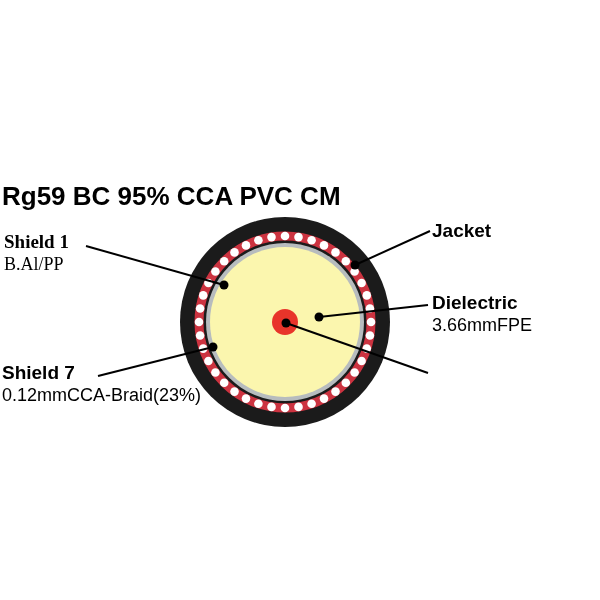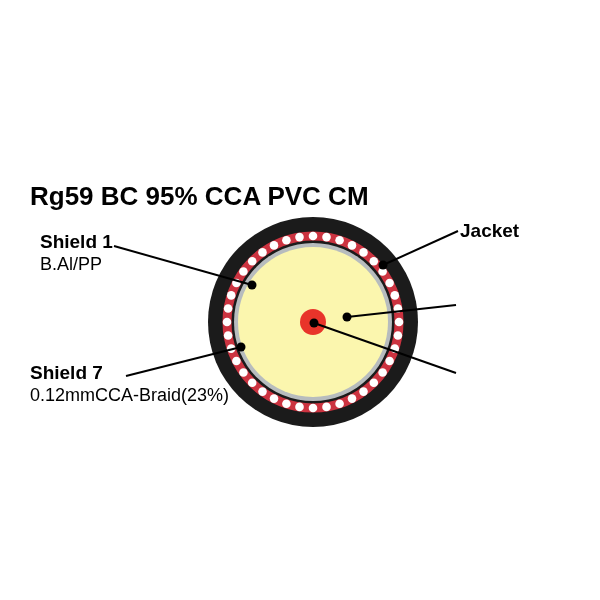--- a/index.html
+++ b/index.html
@@ -1,29 +1,29 @@
 <!DOCTYPE html>
 <html><head>
 <meta charset="utf-8">
 <style>
   html,body{margin:0;padding:0;}
   body{
     width:600px;height:600px;background:#ffffff;position:relative;overflow:hidden;
     font-family:"Liberation Sans",sans-serif;color:#000;
   }
-  .stage{position:absolute;inset:0;margin-left:28px;}
+  .stage{position:absolute;inset:0;}
   svg{position:absolute;left:0;top:0;}
   .title{
     position:absolute;left:2px;top:181px;
     font-size:26px;font-weight:bold;letter-spacing:0px;white-space:nowrap;
   }
   .callout{position:absolute;white-space:nowrap;}
   .callout .name{font-size:19px;font-weight:bold;line-height:22px;}
   .callout .value{font-size:18px;font-weight:normal;line-height:22px;}
-  #co-shield1{left:12px;top:231px;}
+  #co-shield1{left:4px;top:231px;font-family:Liberation Serif, serif;}
   #co-shield2{left:2px;top:362px;}
   #co-jacket{left:432px;top:220px;}
   #co-dielectric{left:432px;top:292px;}
   #co-inner{left:432px;top:360px;}
 </style>
 </head>
 <body>
 
 <div class="stage">
 
@@ -94,15 +94,19 @@
 
   <div class="callout" id="co-shield2">
     <div class="name">Shield 7</div>
     <div class="value">0.12mmCCA-Braid(23%)</div>
   </div>
 
   <div class="callout" id="co-jacket">
     <div class="name">Jacket</div>
   </div>
 
+  <div class="callout" id="co-dielectric">
+    <div class="name">Dielectric</div>
+    <div class="value">3.66mmFPE</div>
+  </div>
 
 
 </div>
 
 </body></html>

